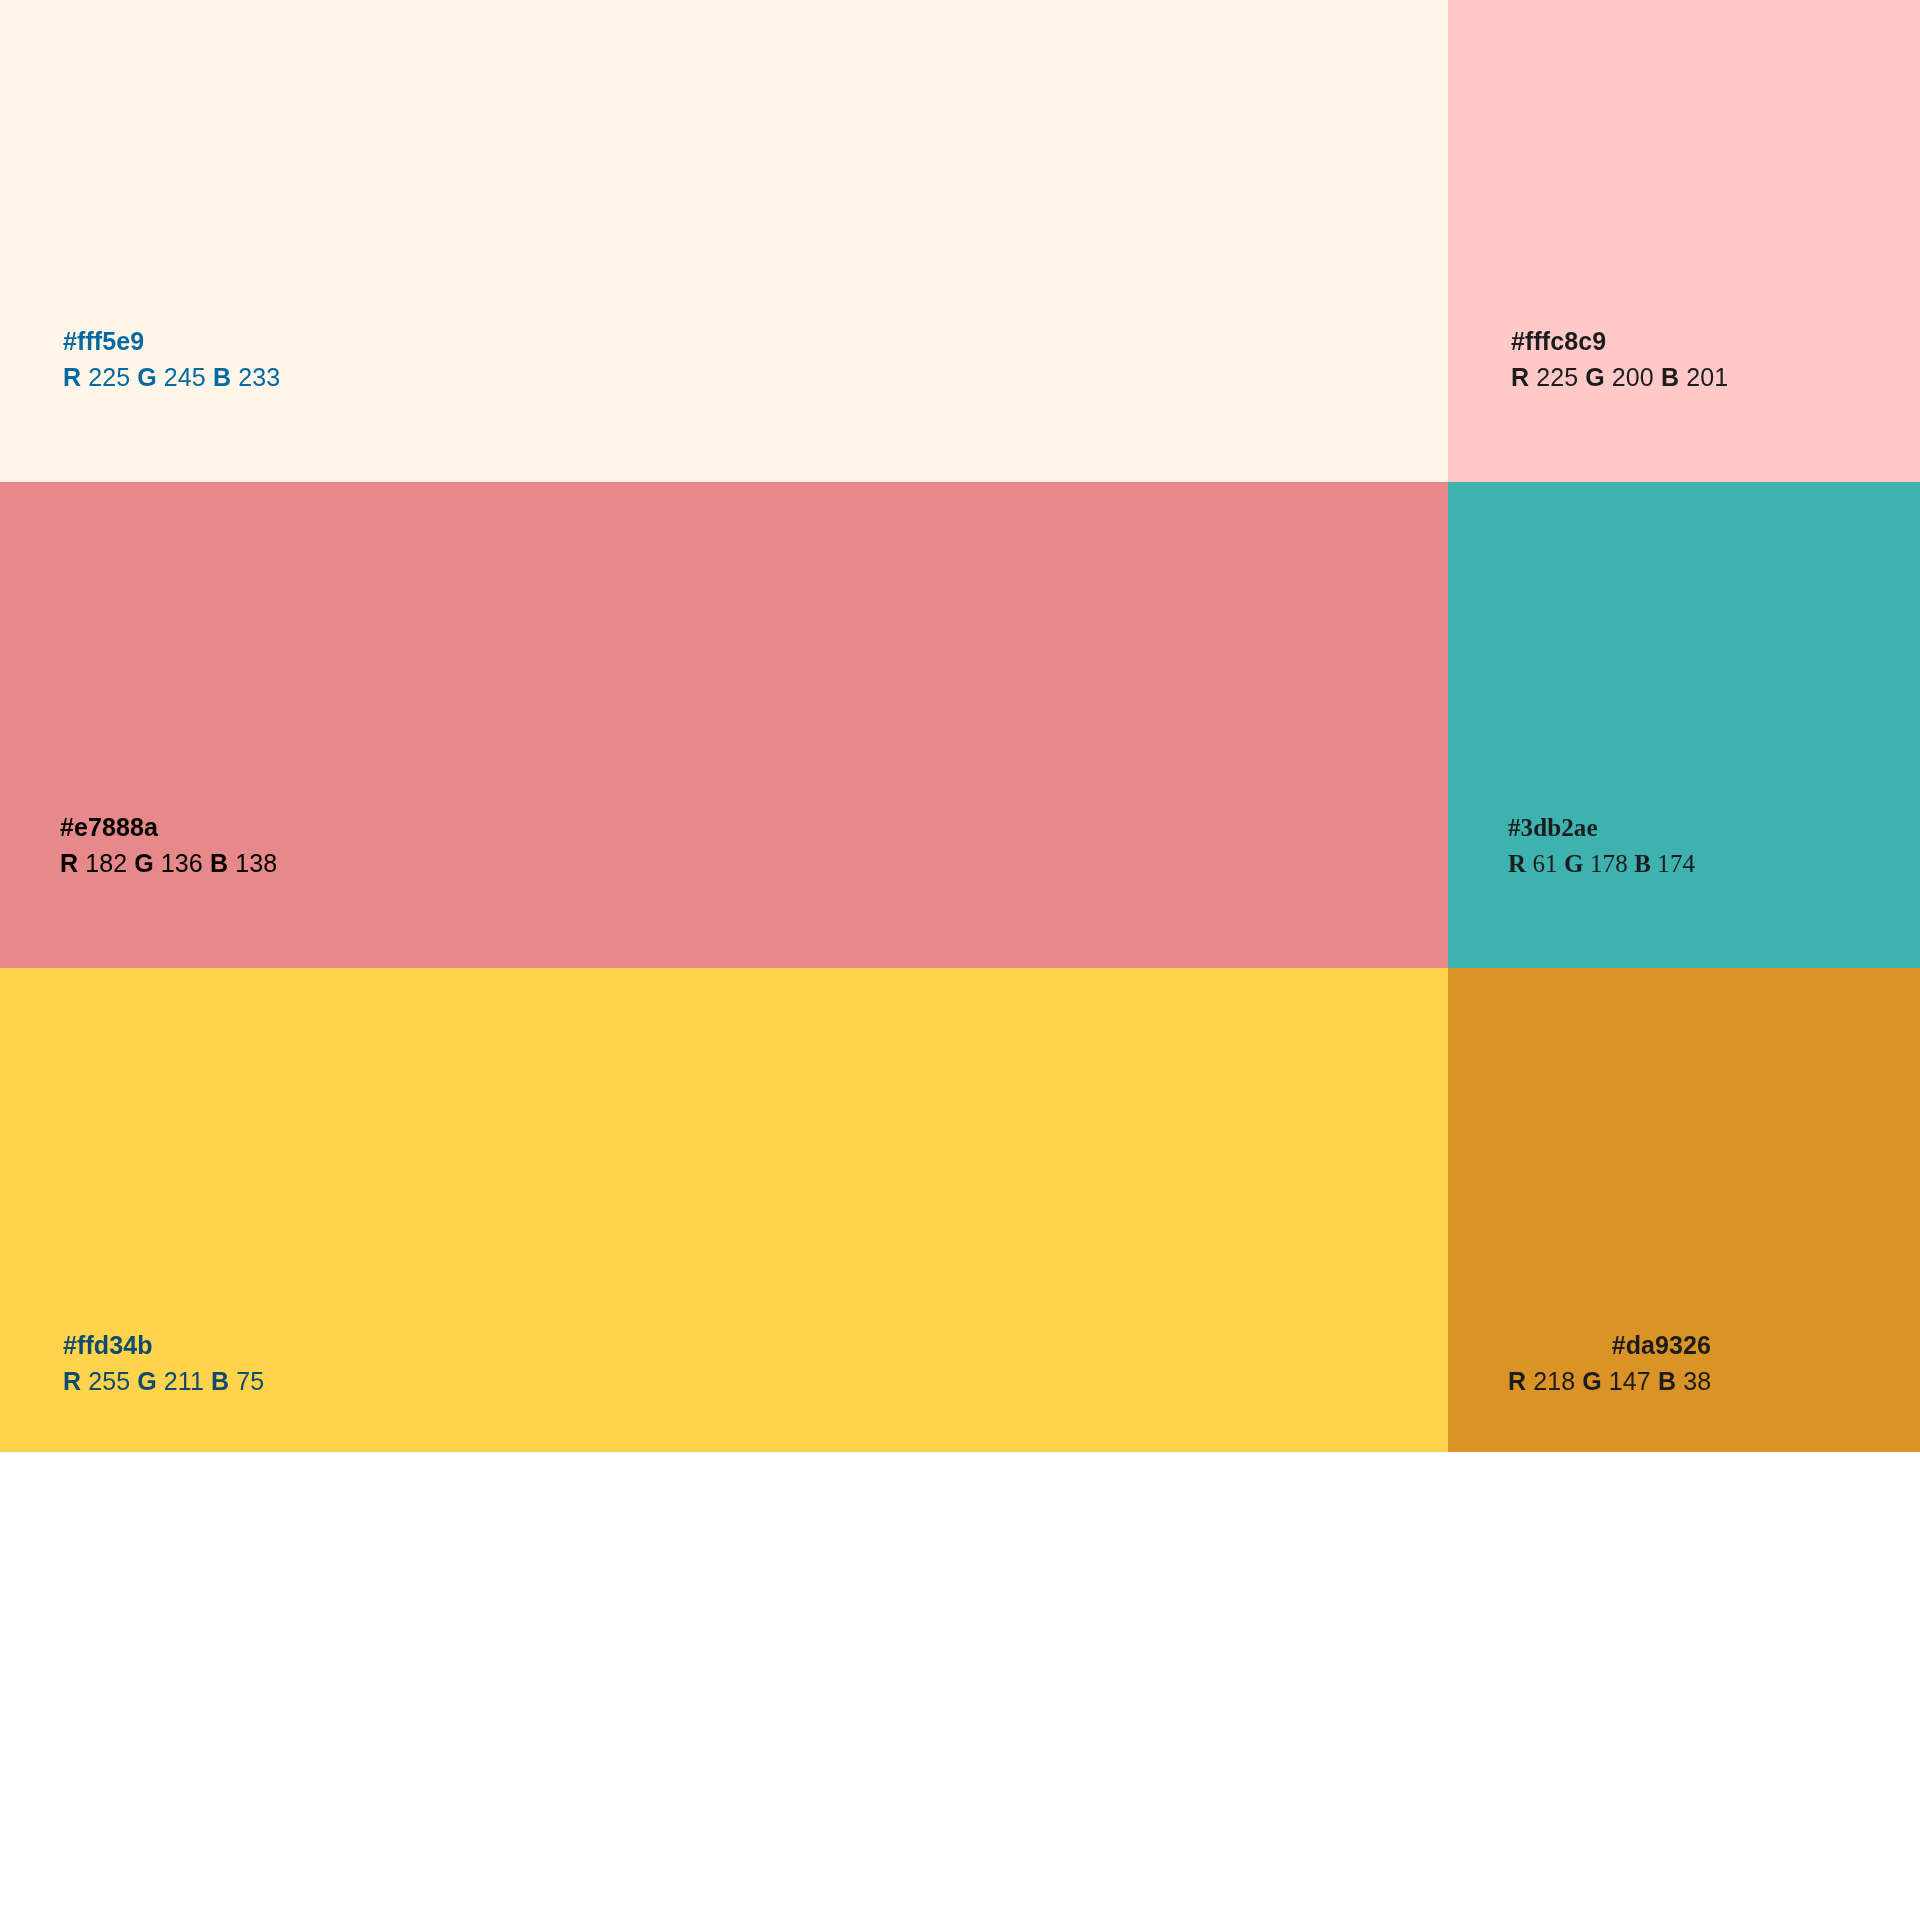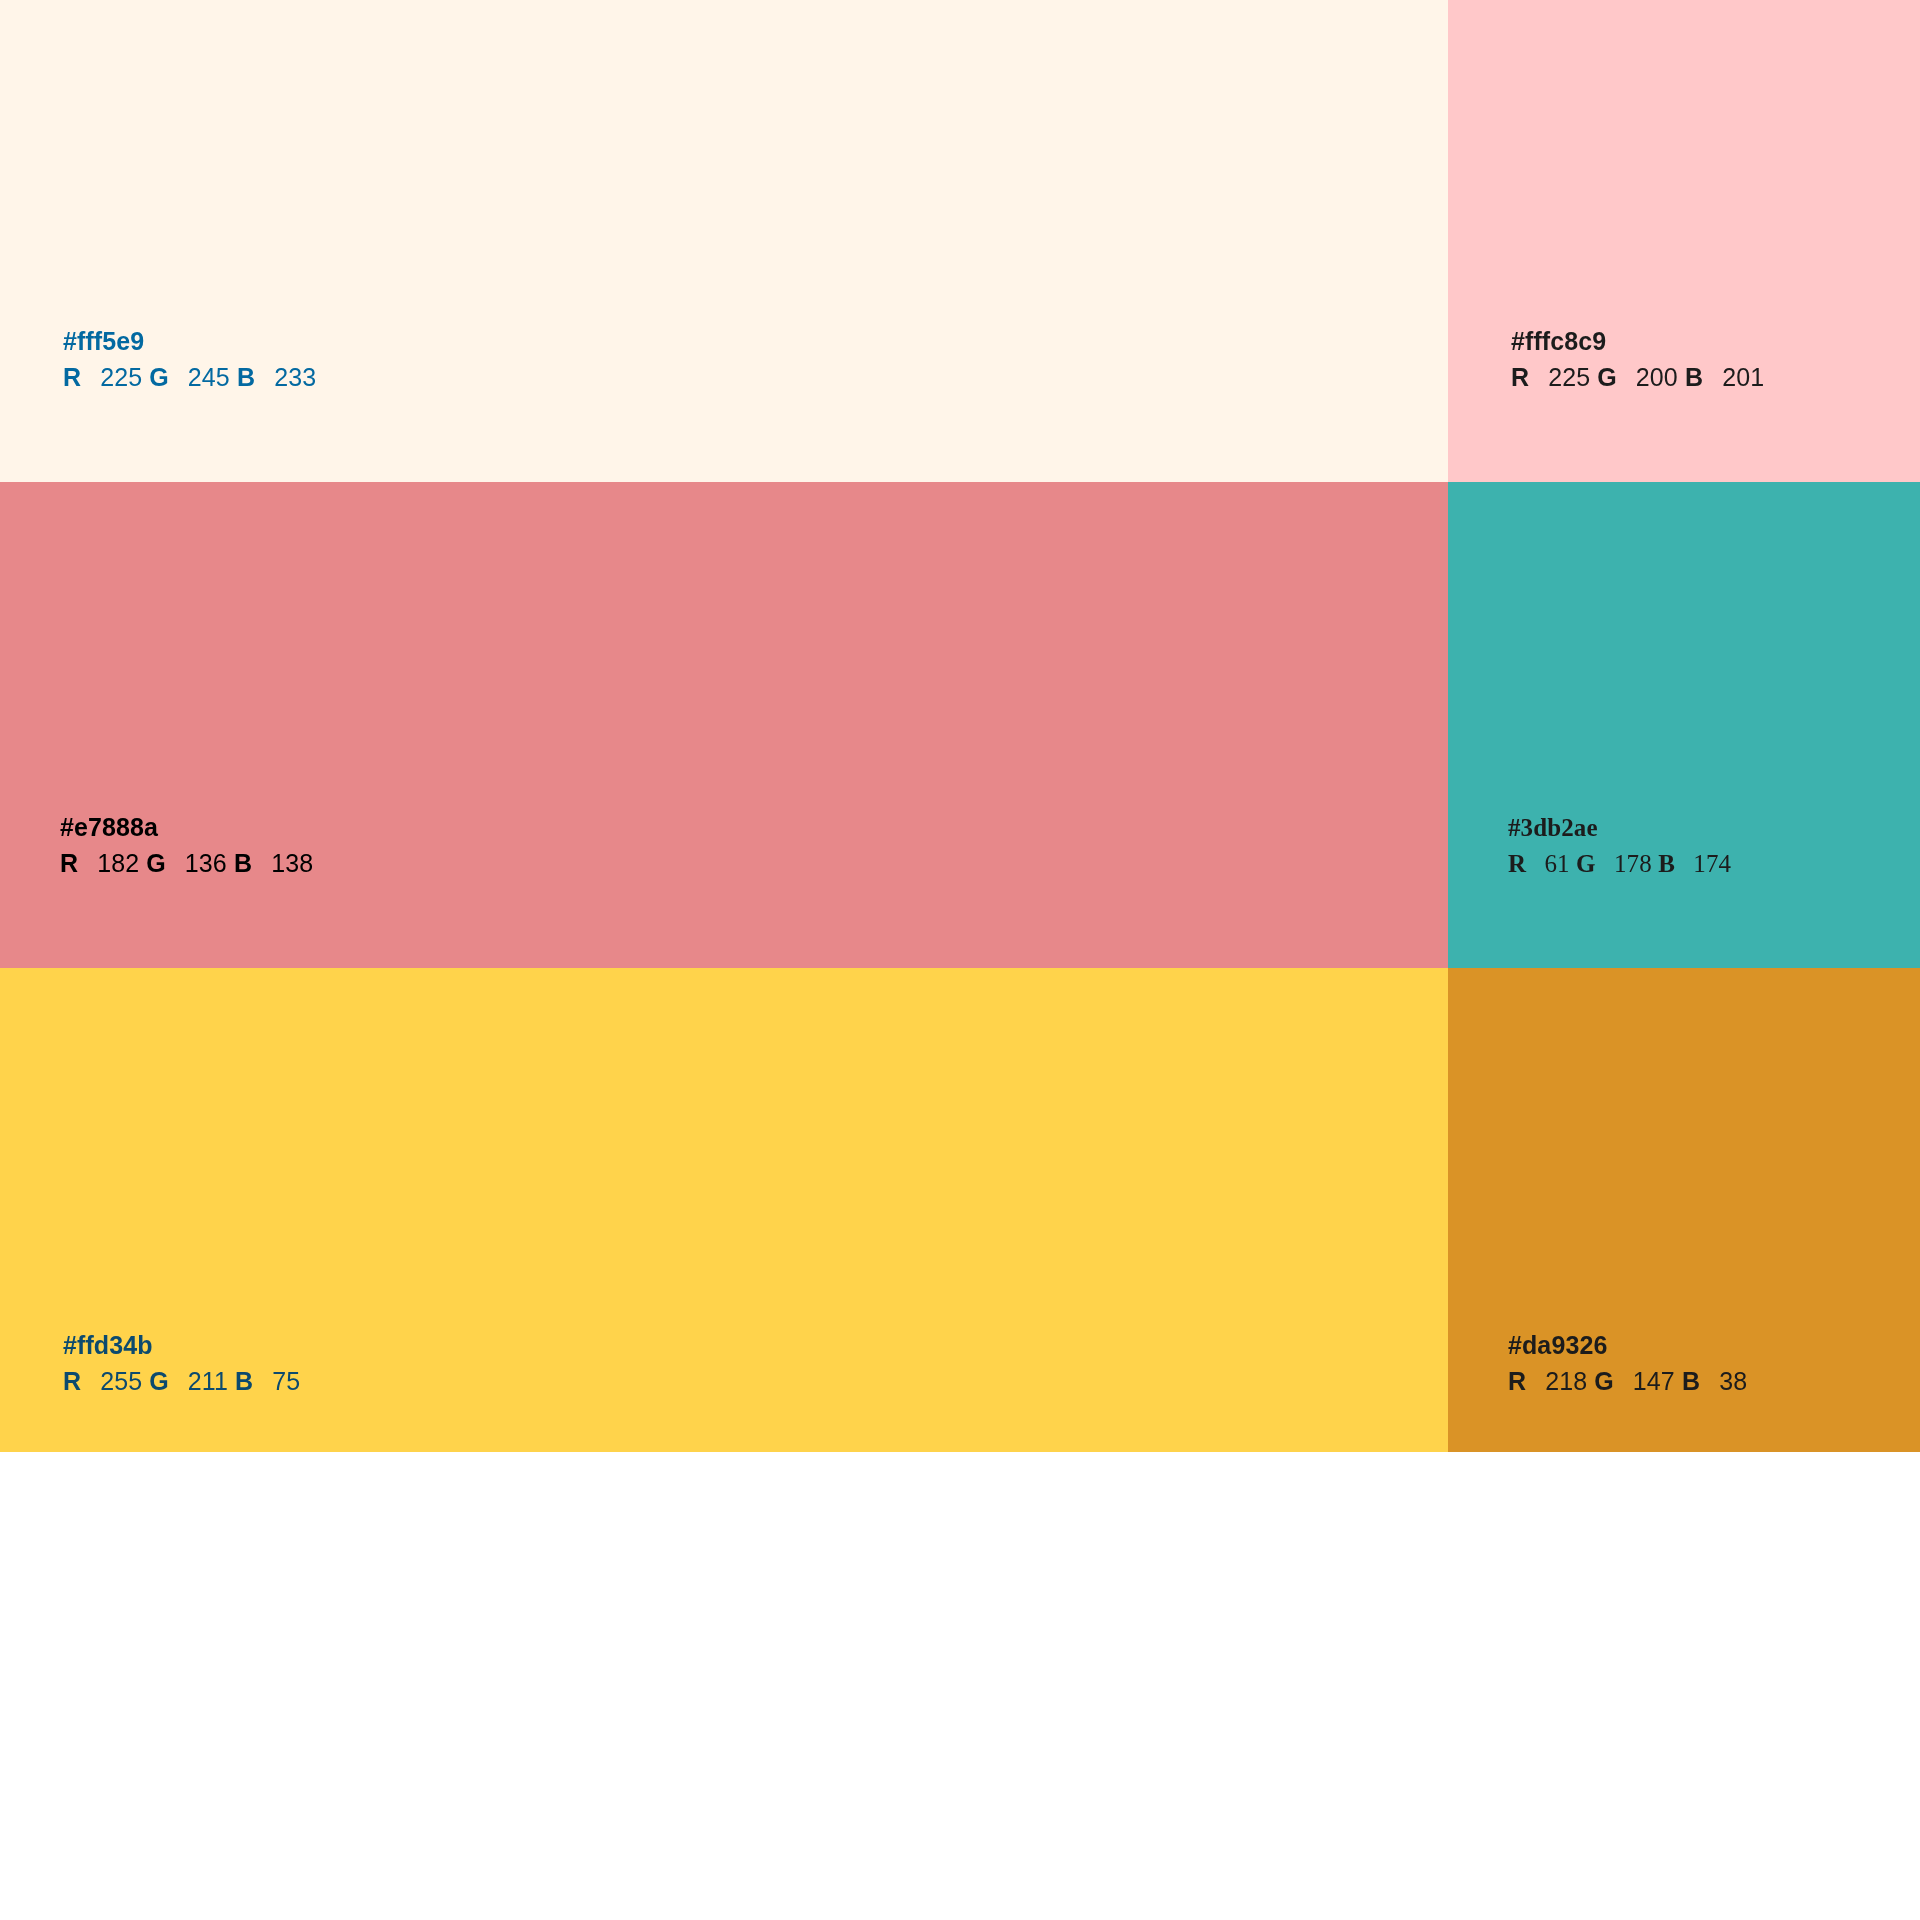--- a/index.html
+++ b/index.html
@@ -62,21 +62,20 @@
     font-weight: 400;
     letter-spacing: 0.1px;
   }
 
   .rgb .ch {
     font-weight: 700;
   }
 
   .rgb .val {
     font-weight: 400;
-    margin-left: 12px;
   }
 </style>
 </head>
 <body>
 
 <div id="palette">
 
   <div class="swatch col-left row-1" style="background: rgb(255, 245, 233);">
     <div class="swatch-label" style="color: #0369a1;">
       <span class="hex">#fff5e9</span>
@@ -108,19 +107,19 @@
   </div>
 
   <div class="swatch col-left row-4" style="background: rgb(255, 211, 75);">
     <div class="swatch-label" style="color: #0c4a6e;">
       <span class="hex">#ffd34b</span>
       <span class="rgb"><span class="ch">R</span> <span class="val">255</span> <span class="ch">G</span> <span class="val">211</span> <span class="ch">B</span> <span class="val">75</span></span>
     </div>
   </div>
 
   <div class="swatch col-right row-4" style="background: rgb(218, 147, 38);">
-    <div class="swatch-label" style="color: rgb(28, 28, 28);">
+    <div class="swatch-label" style="color: rgb(28, 28, 28); text-align: right;">
       <span class="hex">#da9326</span>
       <span class="rgb"><span class="ch">R</span> <span class="val">218</span> <span class="ch">G</span> <span class="val">147</span> <span class="ch">B</span> <span class="val">38</span></span>
     </div>
   </div>
 
 </div>
 
 </body></html>

